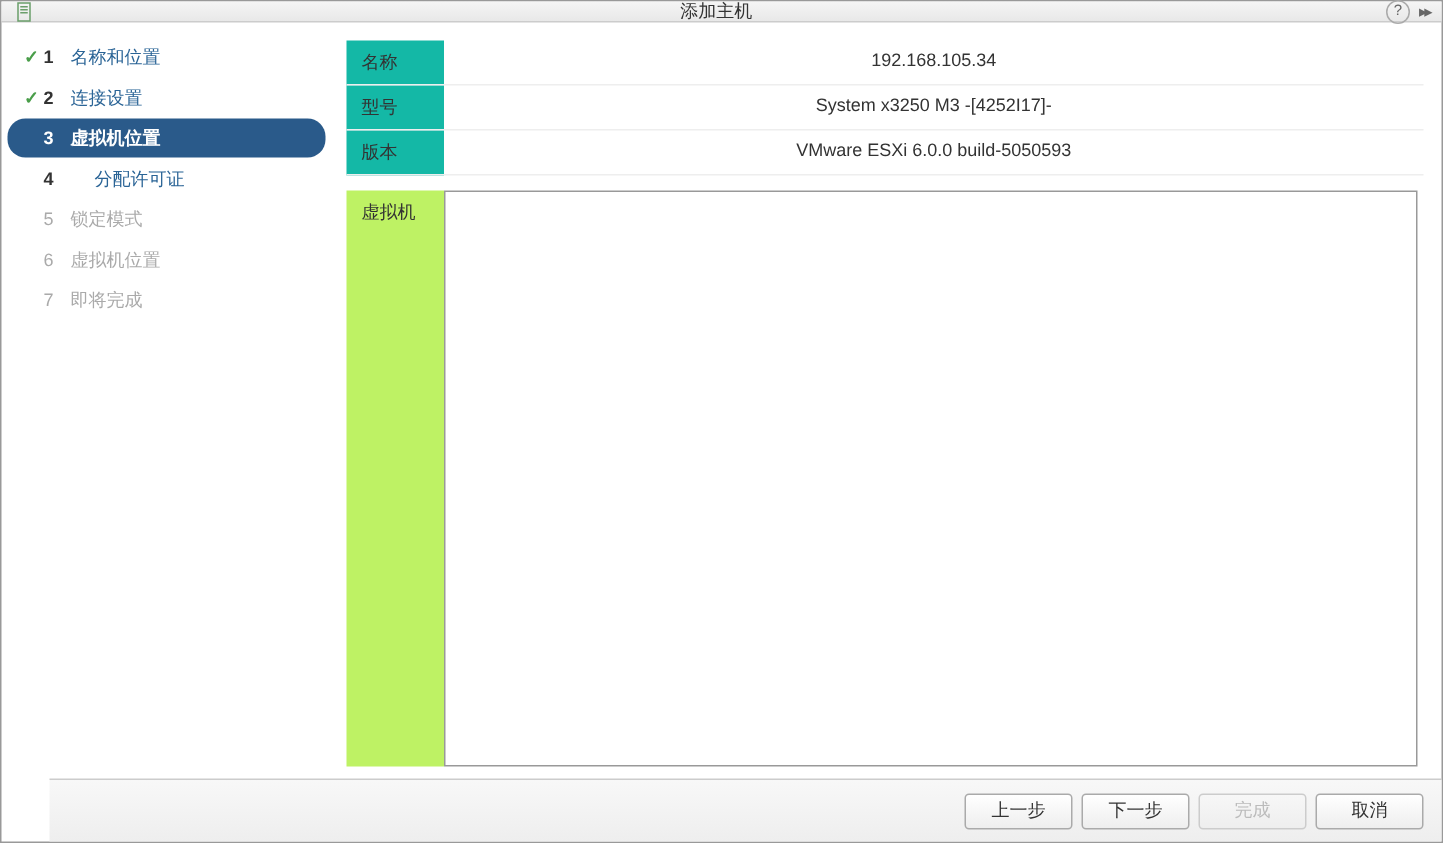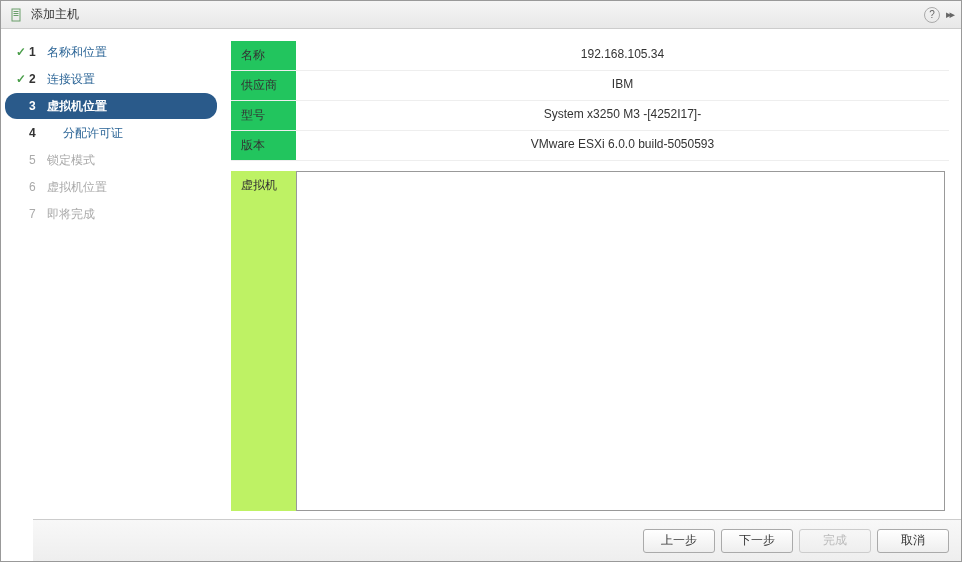--- a/index.html
+++ b/index.html
@@ -15,26 +15,27 @@
     }
     .dialog {
       width: 962px;
       height: 562px;
       border: 1px solid #999;
       display: flex;
       flex-direction: column;
       background: #fff;
     }
     .titlebar {
-      height: 28px;
+      height: 14px;
       background: linear-gradient(to bottom, #f5f5f5, #e8e8e8);
       border-bottom: 1px solid #ccc;
       display: flex;
       align-items: center;
       padding: 0 8px;
+      text-align: center;
     }
     .titlebar-icon {
       width: 16px;
       height: 16px;
       margin-right: 6px;
       display: flex;
       align-items: center;
       justify-content: center;
     }
     .titlebar-title {
@@ -161,21 +162,21 @@
       padding: 6px 10px;
       font-size: 12px;
       vertical-align: top;
     }
     .info-table tr {
       border-bottom: 1px solid #eee;
     }
     .info-table .label-cell {
       width: 65px;
       color: #333;
-      background: #22c55e;
+      background: #14b8a6;
     }
     .info-table .value-cell {
       color: #333;
       text-align: center;
     }
     .vm-section {
       display: flex;
       margin-top: 10px;
       flex: 1;
     }
@@ -281,24 +282,20 @@
     </div>
 
     <div class="content">
       <table class="info-table">
         <tbody>
             <tr>
           <td class="label-cell">名称</td>
           <td class="value-cell">192.168.105.34</td>
         </tr>
         <tr>
-          <td class="label-cell">供应商</td>
-          <td class="value-cell">IBM</td>
-        </tr>
-        <tr>
           <td class="label-cell">型号</td>
           <td class="value-cell">System x3250 M3 -[4252I17]-</td>
         </tr>
         <tr>
           <td class="label-cell">版本</td>
           <td class="value-cell">VMware ESXi 6.0.0 build-5050593</td>
         </tr>
       </tbody>
         </table>
       <div class="vm-section">

